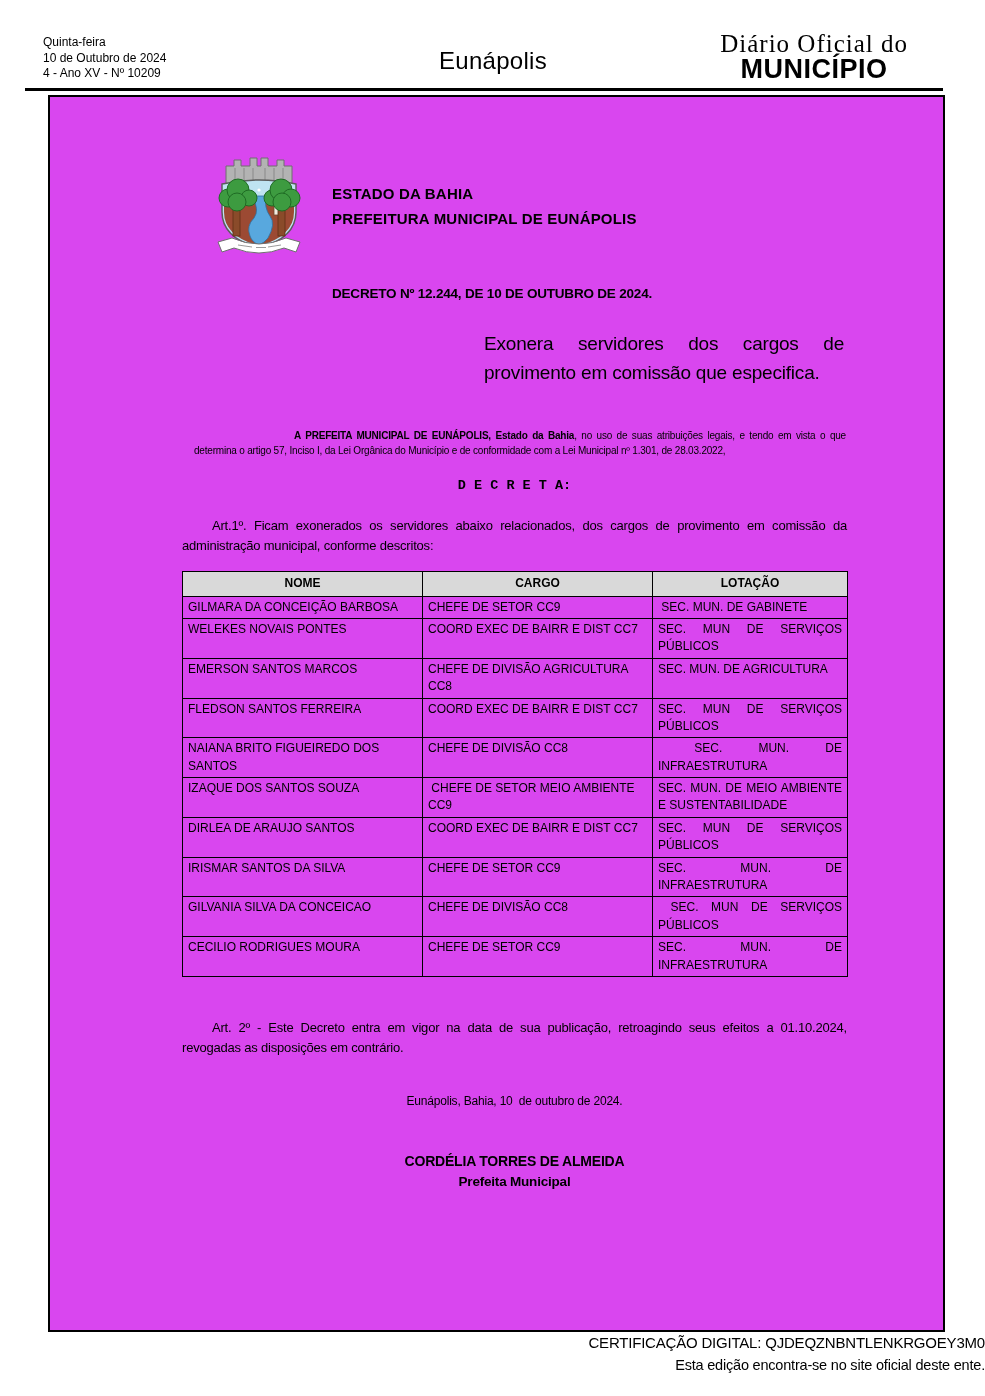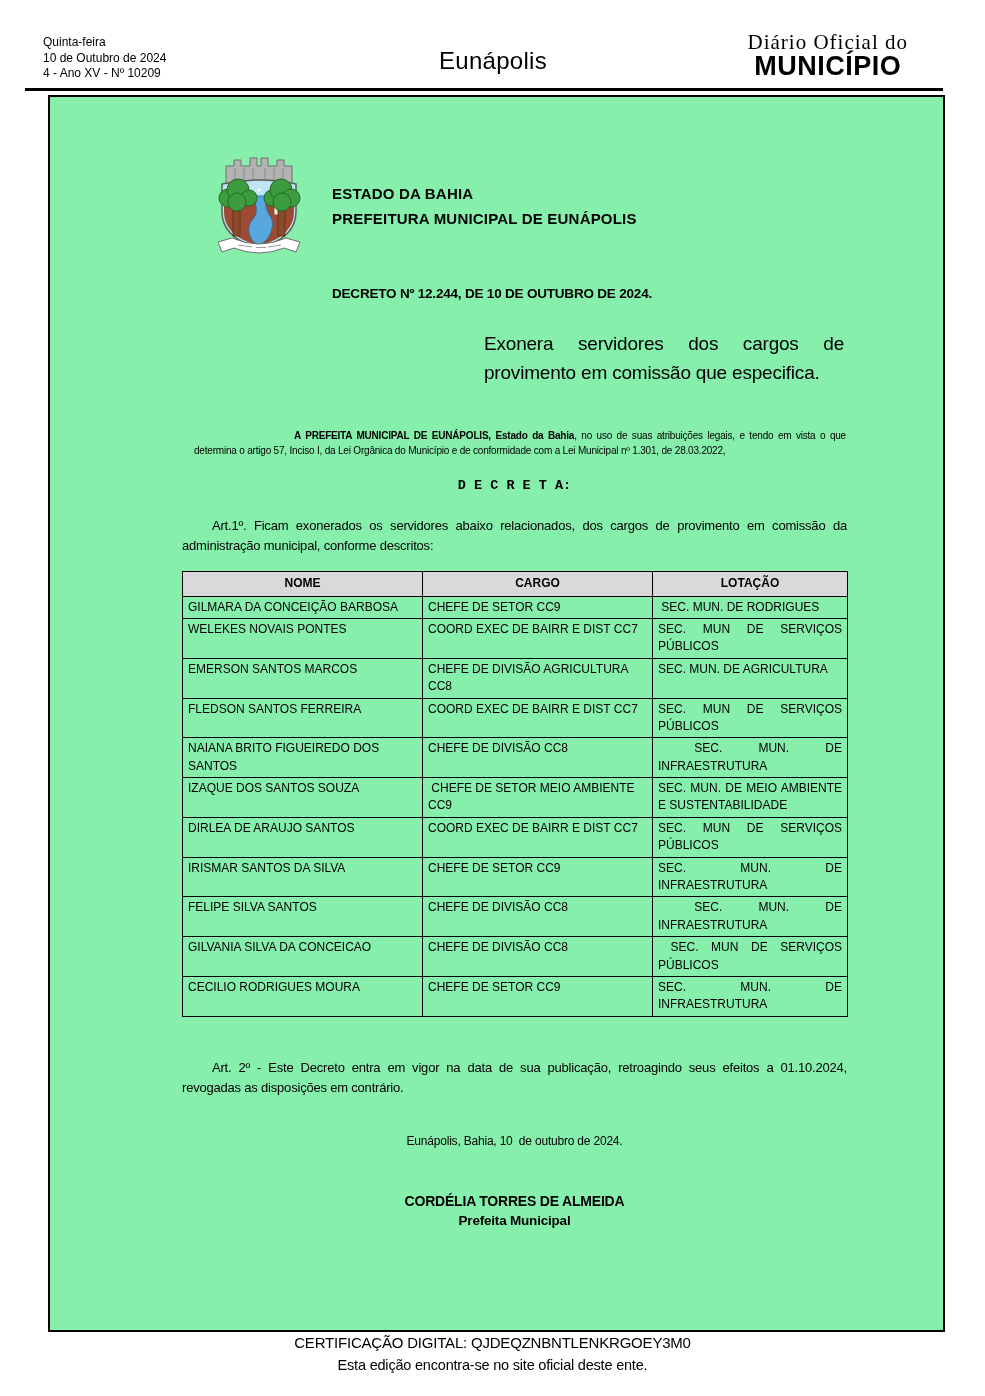--- a/index.html
+++ b/index.html
@@ -4,26 +4,26 @@
 <style>
   html,body{margin:0;padding:0;background:#ffffff;}
   body{width:985px;height:1396px;font-family:"Liberation Sans",sans-serif;color:#000;position:relative;overflow:hidden;}
   .page{width:985px;height:1270px;position:relative;}
 
   
   .masthead{position:absolute;top:30px;left:43px;right:42px;height:52px;}
   .mh-left{position:absolute;left:0;top:5px;font-size:12px;line-height:1.3;}
   .mh-center{position:absolute;left:0;right:0;top:17px;text-align:center;font-size:24px;letter-spacing:.3px;}
   .mh-right{position:absolute;right:35px;top:0;text-align:center;}
-  .logo-serif{font-family:"Liberation Serif",serif;font-size:21px;letter-spacing:1px;}
+  .logo-serif{font-family:"Liberation Serif",serif;font-size:25px;letter-spacing:1px;}
   .logo-bold{font-size:27px;font-weight:bold;letter-spacing:.5px;margin-top:-4px;}
   .rule{position:absolute;top:88px;left:25px;right:42px;height:3px;background:#000;}
 
   
-  .sheet{position:absolute;top:95px;left:48px;width:893px;height:1233px;border:2px solid #000;background:#86efac;}
+  .sheet{position:absolute;top:95px;left:48px;width:893px;height:1233px;border:2px solid #000;background:#d946ef;}
   .content{position:absolute;left:132px;top:0;width:665px;}
 
   .org-block{margin-top:53px;margin-left:26px;display:flex;align-items:center;}
   .org-names{margin-left:22px;font-weight:bold;font-size:15px;line-height:1.7;letter-spacing:.2px;}
   .emblem{width:102px;height:112px;flex:none;}
 
   .decree-title{margin:24px 0 0 150px;font-weight:bold;font-size:13.5px;letter-spacing:-.2px;}
   .summary{margin:28px 0 0 302px;width:360px;text-align:justify;font-size:19px;line-height:1.55;letter-spacing:-.2px;}
   .preamble{margin:40px 0 0 12px;width:652px;text-align:justify;text-indent:100px;font-size:10px;line-height:1.55;letter-spacing:-.2px;}
   .preamble .b{font-weight:bold;}
@@ -38,21 +38,21 @@
   table.roster th,table.roster td{border:1.5px solid #000;font-size:12px;padding:2px 5px;vertical-align:top;line-height:1.45;margin-top:7px;}
   table.roster th{background:#d9d9d9;text-align:center;font-weight:bold;padding:3px 4px;}
   table.roster td{white-space:pre-wrap;}
   table.roster td.col3{text-align:justify;}
 
   .dateline{margin:36px 0 0 0;text-align:center;font-size:12px;white-space:pre;letter-spacing:-.2px;}
   .signature{margin-top:43px;text-align:center;line-height:1.45;}
   .sig-name{font-weight:bold;font-size:14px;letter-spacing:-.2px;}
   .sig-title{font-weight:bold;font-size:13.5px;letter-spacing:-.2px;}
 
-  footer.certfoot{position:absolute;left:0;right:0;top:1334px;text-align:center;}
+  footer.certfoot{position:absolute;left:0;right:0;top:1334px;text-align:right;}
   .cert-line{font-size:15px;letter-spacing:-.2px;}
   .cert-note{font-size:14.5px;margin-top:6px;letter-spacing:-.2px;}
 </style>
 </head>
 <body>
 
 <div class="page">
 
   <header class="masthead">
     <div class="mh-left">
@@ -147,21 +147,21 @@
           <tr id="roster-head">
               <th>NOME</th>
               <th>CARGO</th>
               <th>LOTAÇÃO</th>
             </tr>
         </thead>
         <tbody id="roster-body">
             <tr>
               <td class="col1">GILMARA DA CONCEIÇÃO BARBOSA</td>
               <td class="col2">CHEFE DE SETOR CC9</td>
-              <td class="col3"> SEC. MUN. DE RODRIGUES</td>
+              <td class="col3"> SEC. MUN. DE GABINETE</td>
             </tr>
             <tr>
               <td class="col1">WELEKES NOVAIS PONTES</td>
               <td class="col2">COORD EXEC DE BAIRR E DIST CC7</td>
               <td class="col3">SEC. MUN DE SERVIÇOS PÚBLICOS</td>
             </tr>
             <tr>
               <td class="col1">EMERSON SANTOS MARCOS</td>
               <td class="col2">CHEFE DE DIVISÃO AGRICULTURA CC8</td>
               <td class="col3">SEC. MUN. DE AGRICULTURA</td>
@@ -183,25 +183,20 @@
             </tr>
             <tr>
               <td class="col1">DIRLEA DE ARAUJO SANTOS</td>
               <td class="col2">COORD EXEC DE BAIRR E DIST CC7</td>
               <td class="col3">SEC. MUN DE SERVIÇOS PÚBLICOS</td>
             </tr>
             <tr>
               <td class="col1">IRISMAR SANTOS DA SILVA</td>
               <td class="col2">CHEFE DE SETOR CC9</td>
               <td class="col3">SEC. MUN. DE INFRAESTRUTURA</td>
-            </tr>
-            <tr>
-              <td class="col1">FELIPE SILVA SANTOS</td>
-              <td class="col2">CHEFE DE DIVISÃO CC8</td>
-              <td class="col3"> SEC. MUN. DE INFRAESTRUTURA</td>
             </tr>
             <tr>
               <td class="col1">GILVANIA SILVA DA CONCEICAO</td>
               <td class="col2">CHEFE DE DIVISÃO CC8</td>
               <td class="col3"> SEC. MUN DE SERVIÇOS PÚBLICOS</td>
             </tr>
             <tr>
               <td class="col1">CECILIO RODRIGUES MOURA</td>
               <td class="col2">CHEFE DE SETOR CC9</td>
               <td class="col3">SEC. MUN. DE INFRAESTRUTURA</td>

